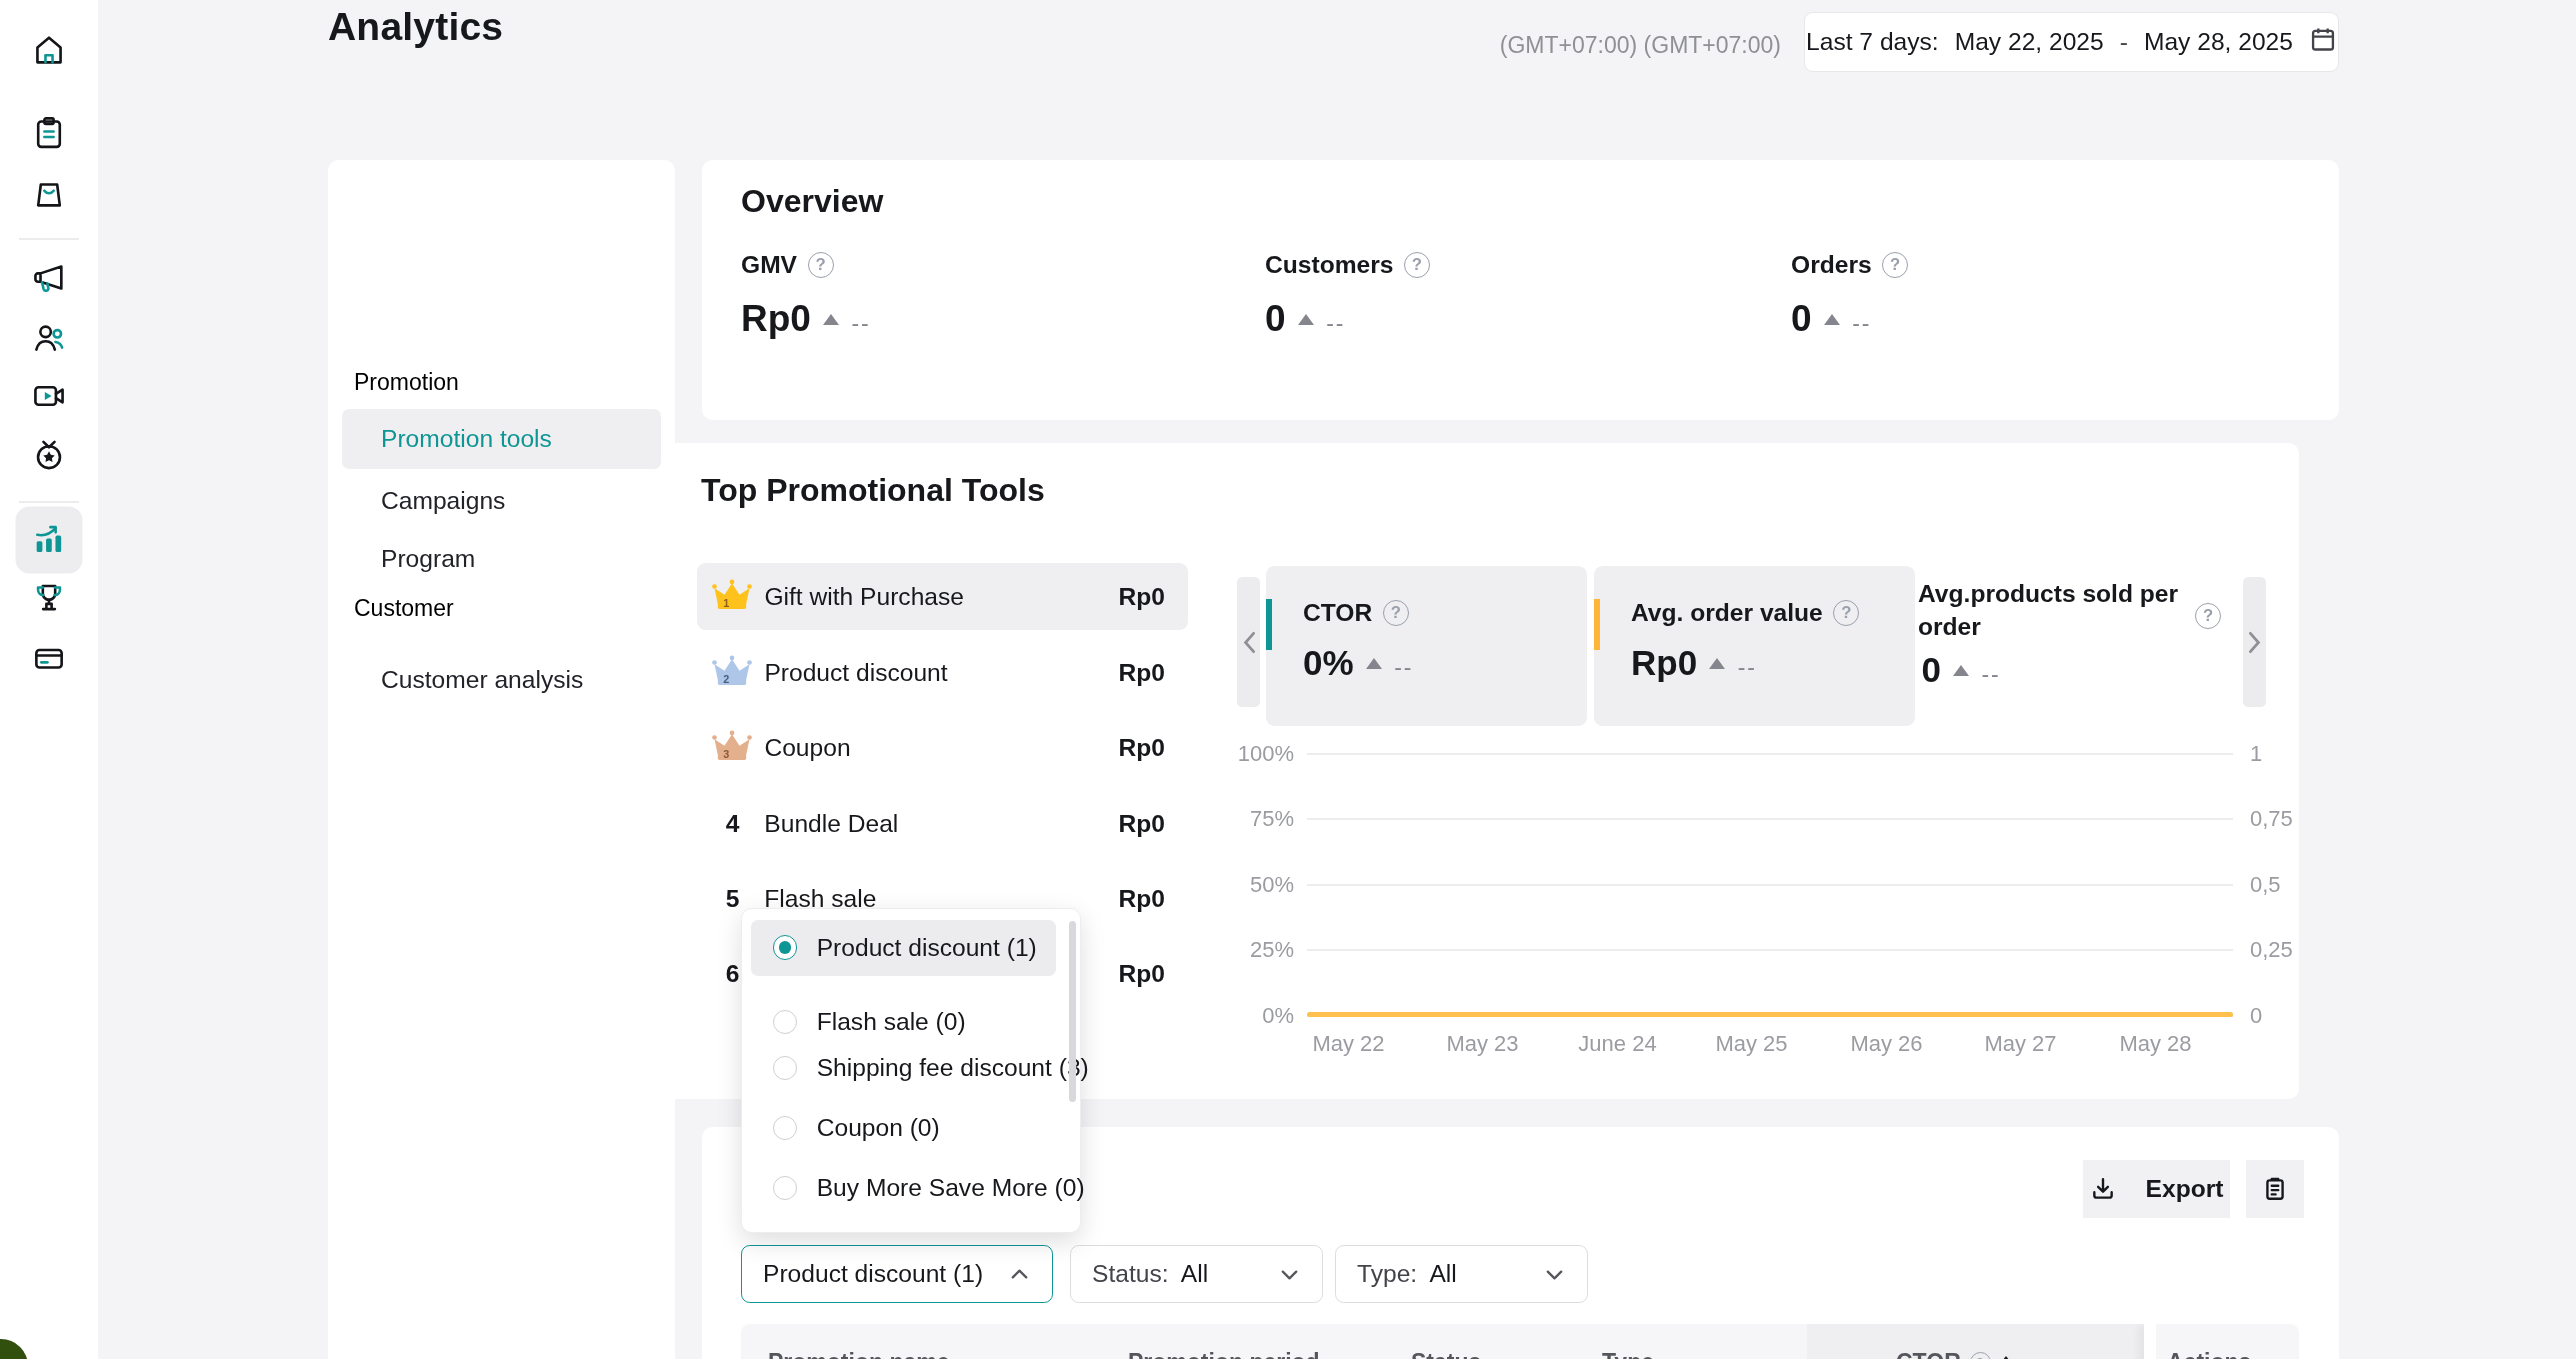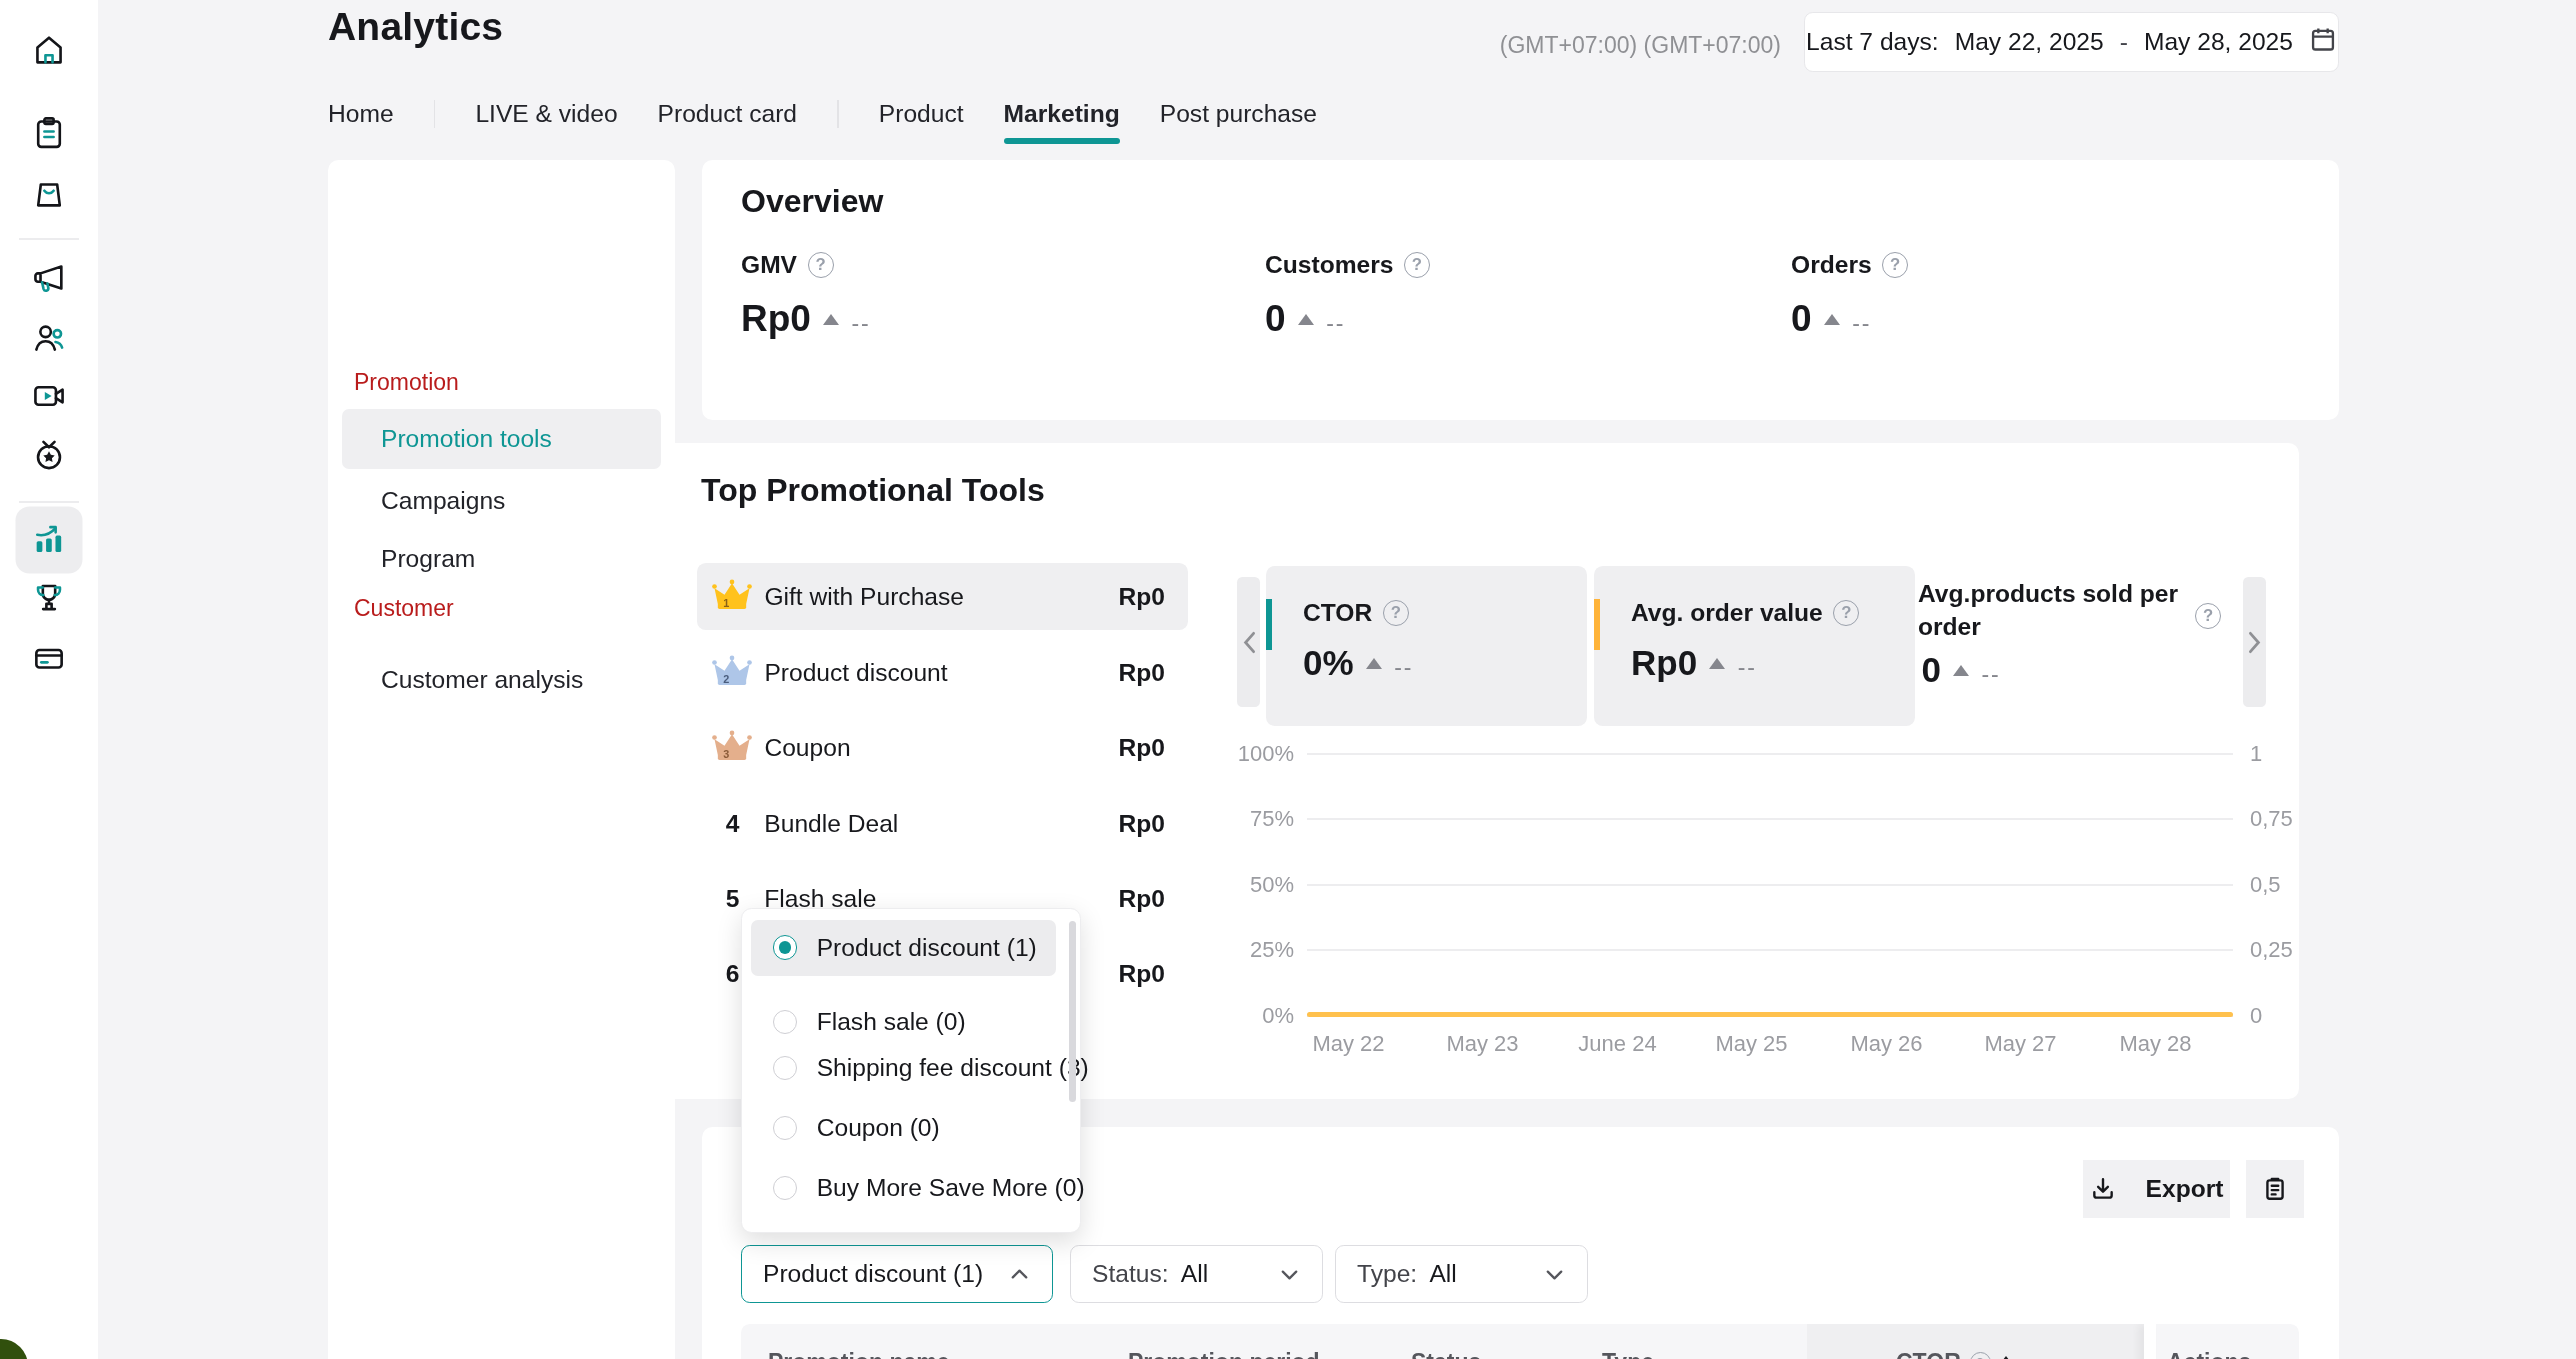--- a/index.html
+++ b/index.html
@@ -27,21 +27,21 @@
 
   
   .tabs{position:absolute;left:328px;top:100px;display:flex;align-items:center;gap:40px}
   .tab{position:relative;font-size:24.6px;color:#222329;cursor:default;white-space:nowrap}
   .tab.active{font-weight:700}
   .tab.active::after{content:"";position:absolute;left:0;right:0;bottom:-16px;height:6.1px;border-radius:3.5px;background:#0e9694}
   .tab-div{width:1.8px;height:28px;background:#e3e3e6}
 
   
   .nav-panel{left:328px;top:160px;width:347px;height:1228px}
-  .nav-sec{position:absolute;left:26px;font-size:23px;color:#b91c1c}
+  .nav-sec{position:absolute;left:26px;font-size:23px;color:#000000}
   .nav-item{position:absolute;left:14px;width:319px;height:60px;border-radius:7px;display:flex;align-items:center;padding-left:39px;font-size:24.6px;color:#222329}
   .nav-item.active{background:#efeff1;color:#0e9694}
 
   
   .ov-card{left:702px;top:160px;width:1637px;height:260px}
   .card-title{position:absolute;font-size:32px;font-weight:700}
   .metric{position:absolute;top:91px;width:456px}
   .m-label{display:flex;align-items:center;gap:10.5px;font-size:24.6px;font-weight:700}
   .m-value{margin-top:19.3px;display:flex;align-items:baseline;gap:12.3px;font-size:37px;font-weight:700}
   .q{display:inline-flex;width:26px;height:26px;border:1.8px solid #9aa0ab;border-radius:50%;color:#9aa0ab;align-items:center;justify-content:center;font-size:16.7px;font-weight:700;flex:0 0 auto}
@@ -195,30 +195,20 @@
     <span>Last 7 days:</span>
     <span>May 22, 2025</span>
     <span class="date-dash">-</span>
     <span>May 28, 2025</span>
     <span><svg viewBox="0 0 24 24">
           <rect x="3.5" y="5" width="17" height="16" rx="2"></rect>
           <path d="M8 3v4M16 3v4M3.5 10h17"></path>
         </svg></span>
   </div>
 
-  <div class="tabs" id="tabs">
-      <div class="tab"><span>Home</span></div>
-      <div class="tab-div"></div>
-      <div class="tab"><span>LIVE &amp; video</span></div>
-      <div class="tab"><span>Product card</span></div>
-      <div class="tab-div"></div>
-      <div class="tab"><span>Product</span></div>
-      <div class="tab active"><span>Marketing</span></div>
-      <div class="tab"><span>Post purchase</span></div>
-    </div>
 
   <div class="card nav-panel" id="navPanel">
       <div class="nav-sec" style="top:209px">Promotion</div>
       <div class="nav-item" style="top:311px">
         <span>Campaigns</span>
       </div>
       <div class="nav-item active" style="top:249px">
         <span>Promotion tools</span>
       </div>
       <div class="nav-item" style="top:369px">

